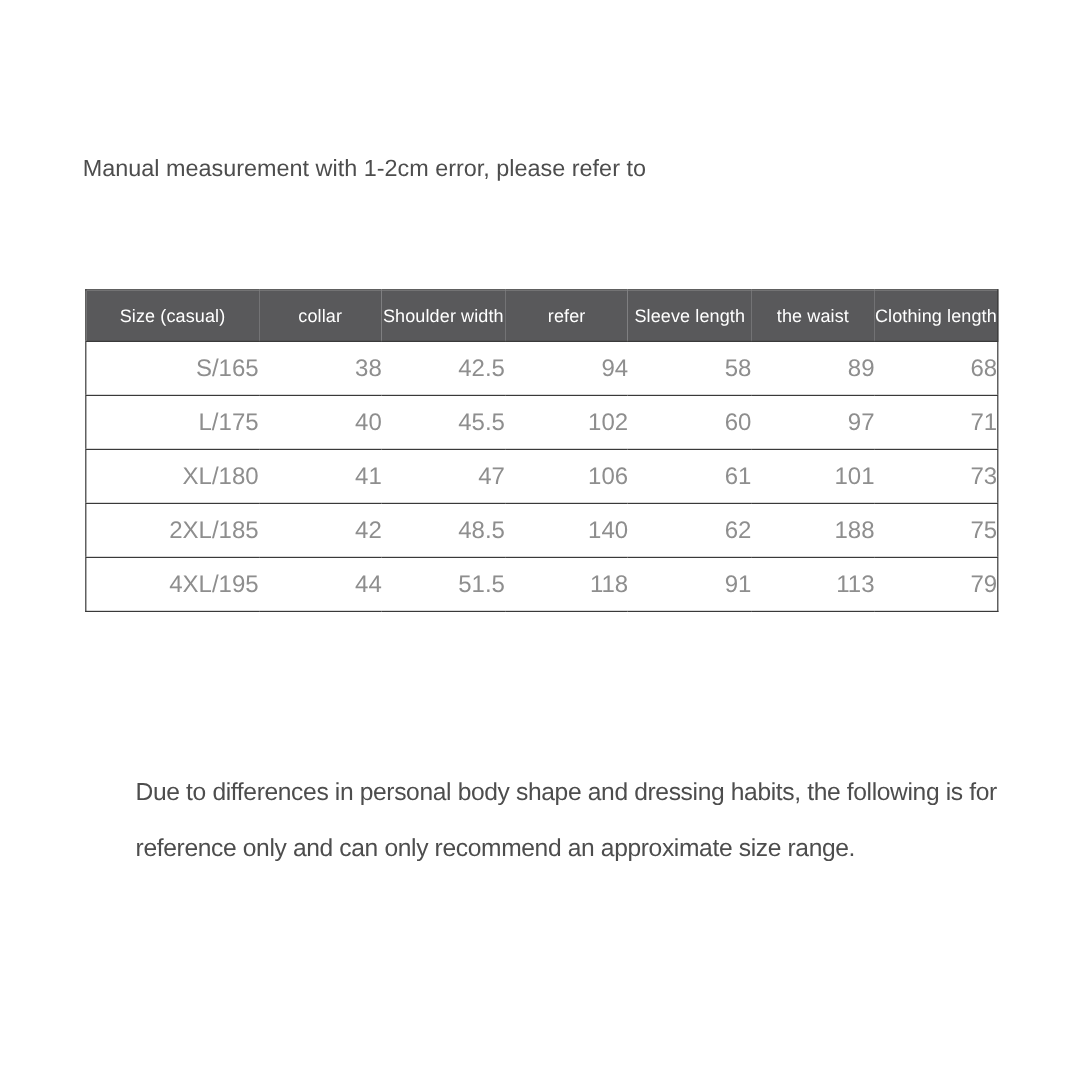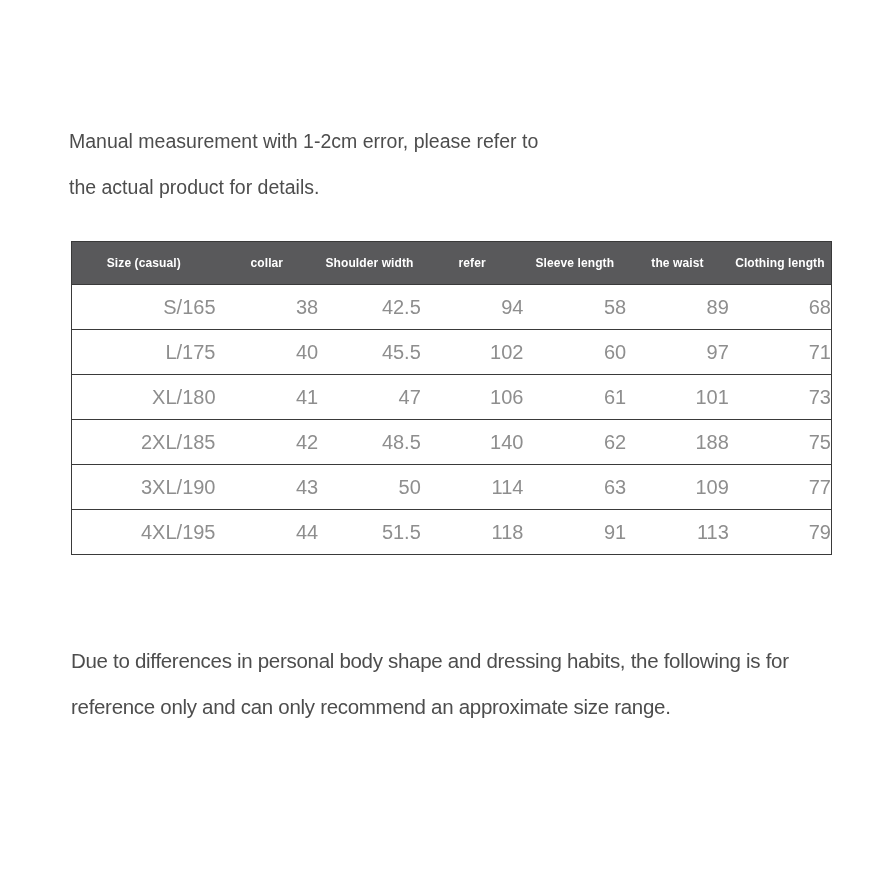--- a/index.html
+++ b/index.html
@@ -36,22 +36,22 @@
     top: 241px;
     width: 761px;
     border-collapse: collapse;
     table-layout: fixed;
     border: 1px solid var(--border, #3a3a3a);
   }
   .size-table col.first { width: 144px; }
   .size-table thead th {
     background: var(--header-bg, #59595b);
     color: var(--header-text, #ffffff);
-    font-size: 12px;
-    font-weight: 700;
+    font-size: 15px;
+    font-weight: 400;
     height: 42px;
     text-align: center;
     vertical-align: middle;
     padding: 0;
     border: none;
     letter-spacing: 0.1px;
   }
   .size-table tbody td {
     height: 44px;
     text-align: right;
@@ -67,30 +67,30 @@
     position: absolute;
     left: 71px;
     top: 638px;
     color: var(--paragraph, #4d4d4d);
     font-size: 20.5px;
     letter-spacing: -0.3px;
   }
   .outro .line {
     line-height: 46px;
     white-space: nowrap;
+    margin-left: 42px;
   }
 </style>
 </head>
 <body>
 
 <div class="canvas" style="--bg: #ffffff; --header-bg: #59595b; --header-text: #ffffff; --cell-text: #8e8e8e; --border: #3a3a3a; --paragraph: #4d4d4d;">
 
   <div class="intro">
     <div class="line">Manual measurement with 1-2cm error, please refer to</div>
-    <div class="line">the actual product for details.</div>
   </div>
 
   <table class="size-table">
     <colgroup>
       <col class="first">
       <col>
         <col>
         <col>
         <col>
         <col>
@@ -138,29 +138,20 @@
         <tr>
           <td>2XL/185</td>
           <td>42</td>
           <td>48.5</td>
           <td>140</td>
           <td>62</td>
           <td>188</td>
           <td>75</td>
         </tr>
         <tr>
-          <td>3XL/190</td>
-          <td>43</td>
-          <td>50</td>
-          <td>114</td>
-          <td>63</td>
-          <td>109</td>
-          <td>77</td>
-        </tr>
-        <tr>
           <td>4XL/195</td>
           <td>44</td>
           <td>51.5</td>
           <td>118</td>
           <td>91</td>
           <td>113</td>
           <td>79</td>
         </tr>
       </tbody>
   </table>

